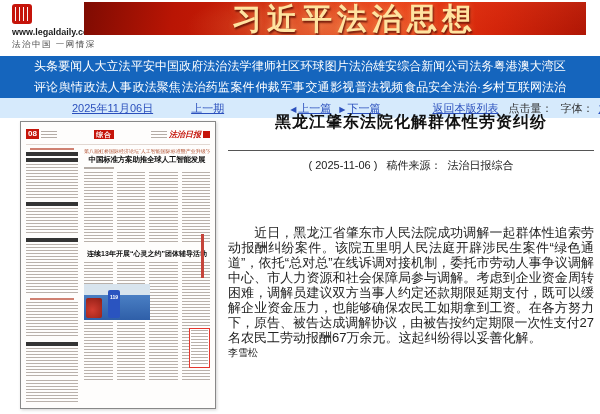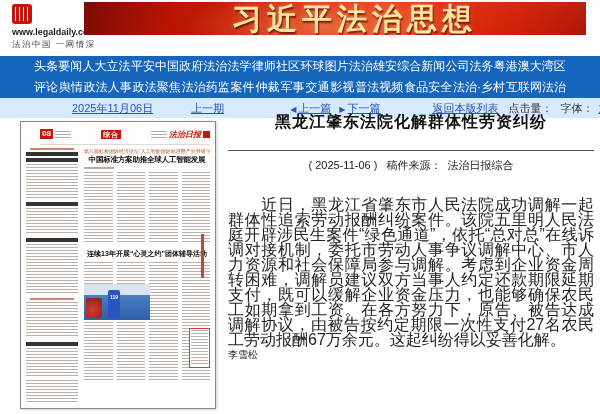--- a/index.html
+++ b/index.html
@@ -44,21 +44,21 @@
   #tb-previssue { margin-left:38px; }
   #tb-prevwrap { margin-left:66px; }
   #tb-nextwrap { margin-left:8px; }
   #tb-back { margin-left:52px; }
   #tb-hits { margin-left:10px; }
   #tb-fontlabel { margin-left:8px; }
   .tb-fontlink { margin-left:5px; }
 
   
   #thumb { position:absolute; left:20px; top:121px; width:196px; height:288px; background:#fefdfc;
-    border:1px solid #888; box-shadow:1px 1px 3px rgba(0,0,0,.18); cursor:pointer;padding-left:14px; }
+    border:1px solid #888; box-shadow:1px 1px 3px rgba(0,0,0,.18); cursor:pointer; }
   .np-head { display:flex; justify-content:space-between; align-items:center; margin:5px 5px 0; height:14px; }
   .np-hgroup { display:flex; align-items:center; gap:2px; }
   .np-pagenum { background:#c5140a; color:#fff; font-size:8px; font-weight:bold; padding:1px 2px; line-height:1; }
   .np-tiny { width:16px; height:7px;
     background:repeating-linear-gradient(to bottom,#b4aca6 0 1px,transparent 1px 3px); }
   .np-section { background:#c5140a; color:#fff; font-size:7px; font-weight:bold; letter-spacing:1px;
     padding:1px 2px; line-height:1; }
   .np-mastname { font-family:"Liberation Serif", serif; font-weight:bold; font-style:italic;
     color:#c5140a; font-size:8px; white-space:nowrap; }
   .np-redbox { width:7px; height:7px; background:#c5140a; }
@@ -91,21 +91,21 @@
     padding:1px; cursor:pointer; z-index:4; background:#fff; }
   .np-hl .fill { width:100%; height:100%; }
 
   
   #article { position:absolute; left:216px; top:100px; width:384px; height:296px; padding:0 6px 0 12px; }
   #article-title { margin-top:12px; text-align:center; font-family:"Liberation Serif", serif;
     font-weight:bold; font-size:16px; color:#111; letter-spacing:1px; }
   #article-rule { margin-top:17px; border-top:1px solid #555; }
   #article-meta { margin-top:7px; text-align:center; font-size:11px; color:#222; }
   #article-meta span { margin:0 3px; }
-  #article-body { margin-top:24px; font-size:16px; line-height:15px; color:#222; text-align:justify; }
+  #article-body { margin-top:52px; font-size:13px; line-height:15px; color:#222; text-align:justify; }
   #article-author { font-size:10px; line-height:15px; color:#222; }
 </style>
 </head>
 <body>
 
 <div id="stage">
 
   <div id="header">
     <div id="logo-block">
       <div class="logo-row">

